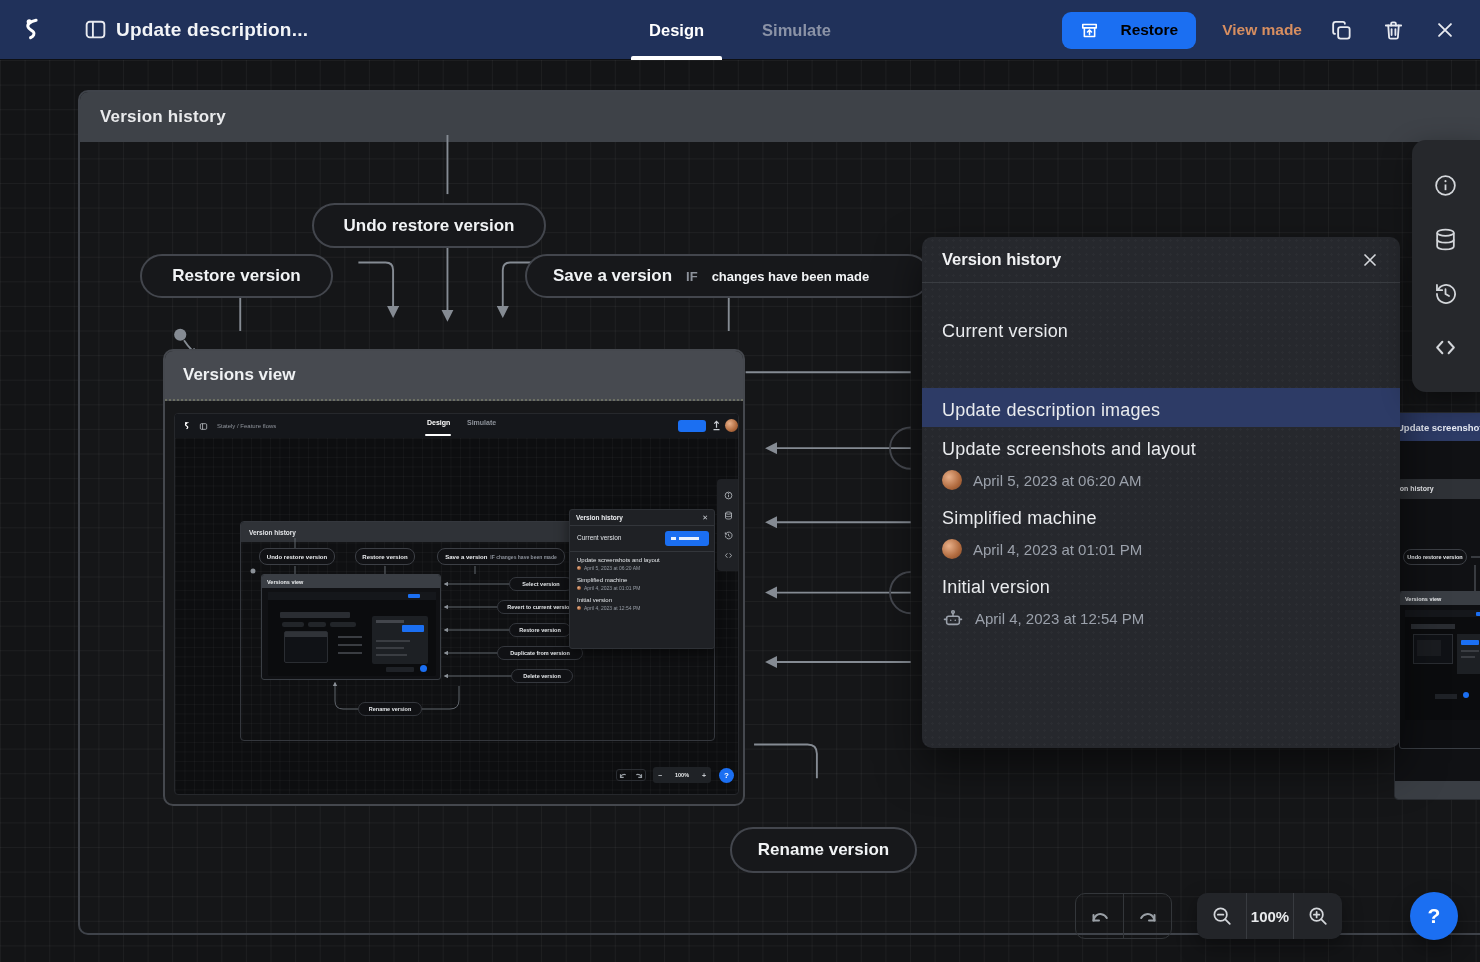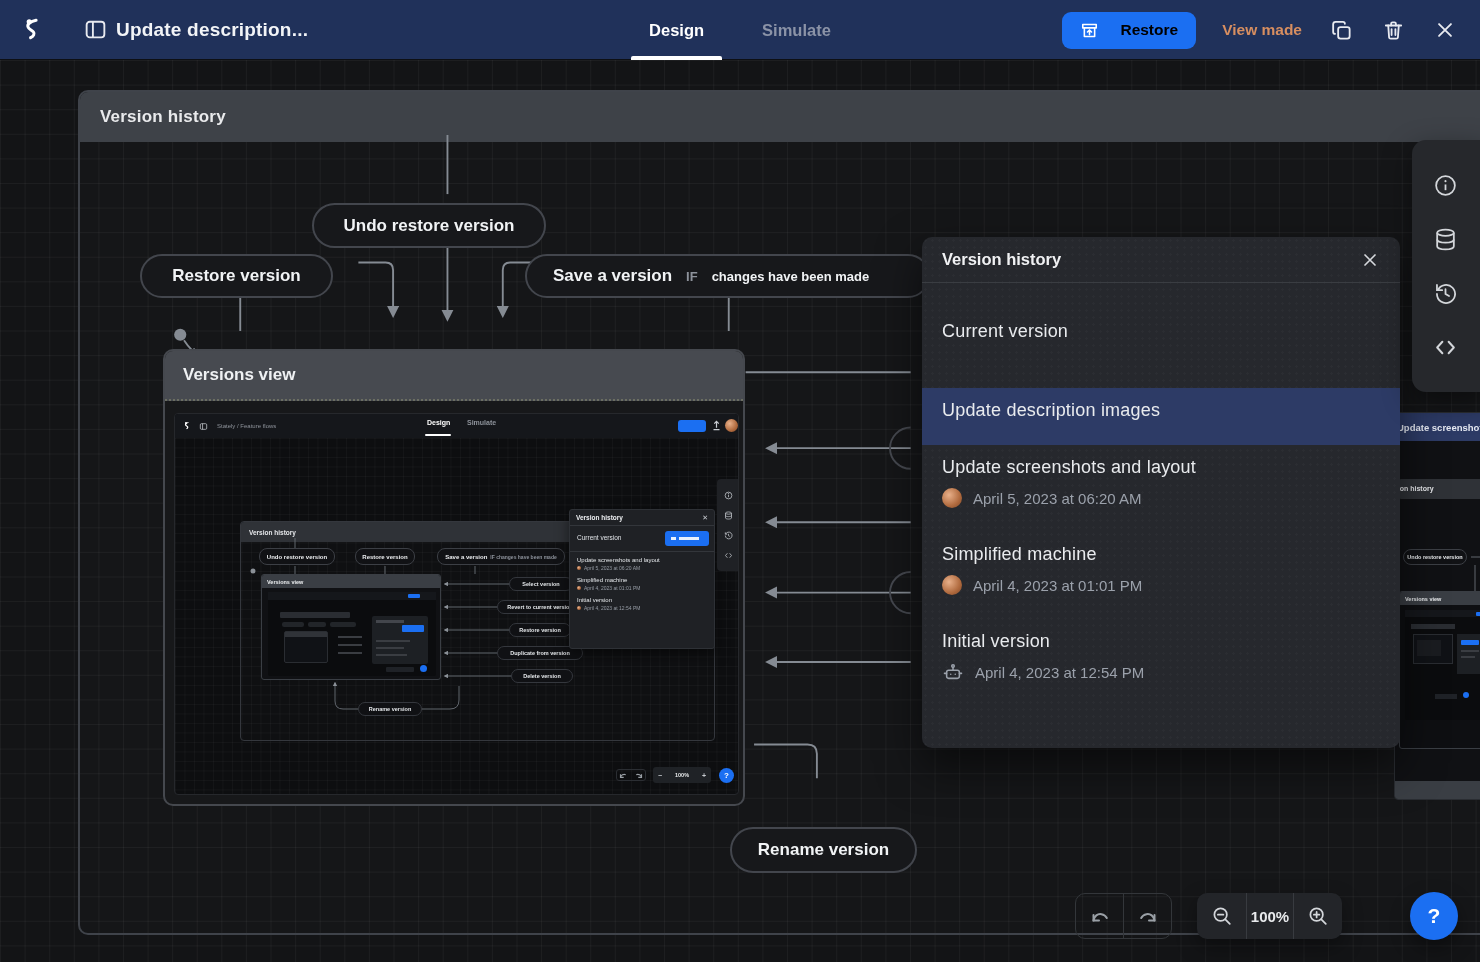--- a/index.html
+++ b/index.html
@@ -43,21 +43,21 @@
   .is-node{position:absolute;display:flex;align-items:center;justify-content:center;background:#111215;border:1px solid #3C3F45;border-radius:8px;color:#ECEEF0;font-weight:700;font-size:6px;white-space:nowrap;overflow:hidden}
   .is-label{position:absolute;display:flex;align-items:center;justify-content:center;background:#101114;border:1px solid #34373D;border-radius:7px;color:#E4E7EA;font-weight:700;font-size:5.5px;white-space:nowrap;overflow:hidden}
   .is-meta-line{display:flex;align-items:center;gap:3px;color:#969CA5;font-size:5px;margin-top:2px}
   .mini-avatar{width:4px;height:4px;border-radius:50%;background:radial-gradient(circle at 35% 35%,#E8B08A,#B06A3E 60%,#7A4526)}
 
   
   .panel{position:absolute;left:922px;top:177px;width:478px;height:511px;background:#26282D;border-radius:10px;box-shadow:0 18px 44px rgba(0,0,0,.55);z-index:5;overflow:hidden;
     background-image:radial-gradient(rgba(255,255,255,.022) 1px,transparent 1.3px);background-size:7px 7px}
   .panel-header{height:46px;display:flex;align-items:center;justify-content:space-between;padding:0 20px;border-bottom:1px solid #3A3D42}
   .panel-title{color:#F0F1F3;font-size:16.5px;font-weight:700}
-  .vh-row{padding:12px 20px 24px;cursor:pointer}
+  .vh-row{padding:12px 20px 6px;cursor:pointer}
   .vh-row.current{padding:38px 20px 46px}
   .vh-row.selected{background:#2D3B66}
   .vh-title{color:#E9EBEE;font-size:18px;font-weight:400;letter-spacing:.2px}
   .vh-meta{display:flex;align-items:center;gap:11px;margin-top:10px;color:#9BA1AB;font-size:15px}
   .avatar{width:20px;height:20px;border-radius:50%;background:radial-gradient(circle at 35% 35%,#E8B08A,#B06A3E 60%,#7A4526);flex:0 0 auto}
 
   
   .right-toolbar{position:absolute;left:1412px;top:80px;width:76px;height:252px;background:#26282C;border-radius:14px 0 0 14px;box-shadow:0 10px 30px rgba(0,0,0,.45);z-index:6;display:flex;flex-direction:column;align-items:flex-start;justify-content:space-around;padding:18px 0 18px 20px}
   .rt-icon{width:26px;height:26px;cursor:pointer;display:flex;align-items:center;justify-content:center}
 

